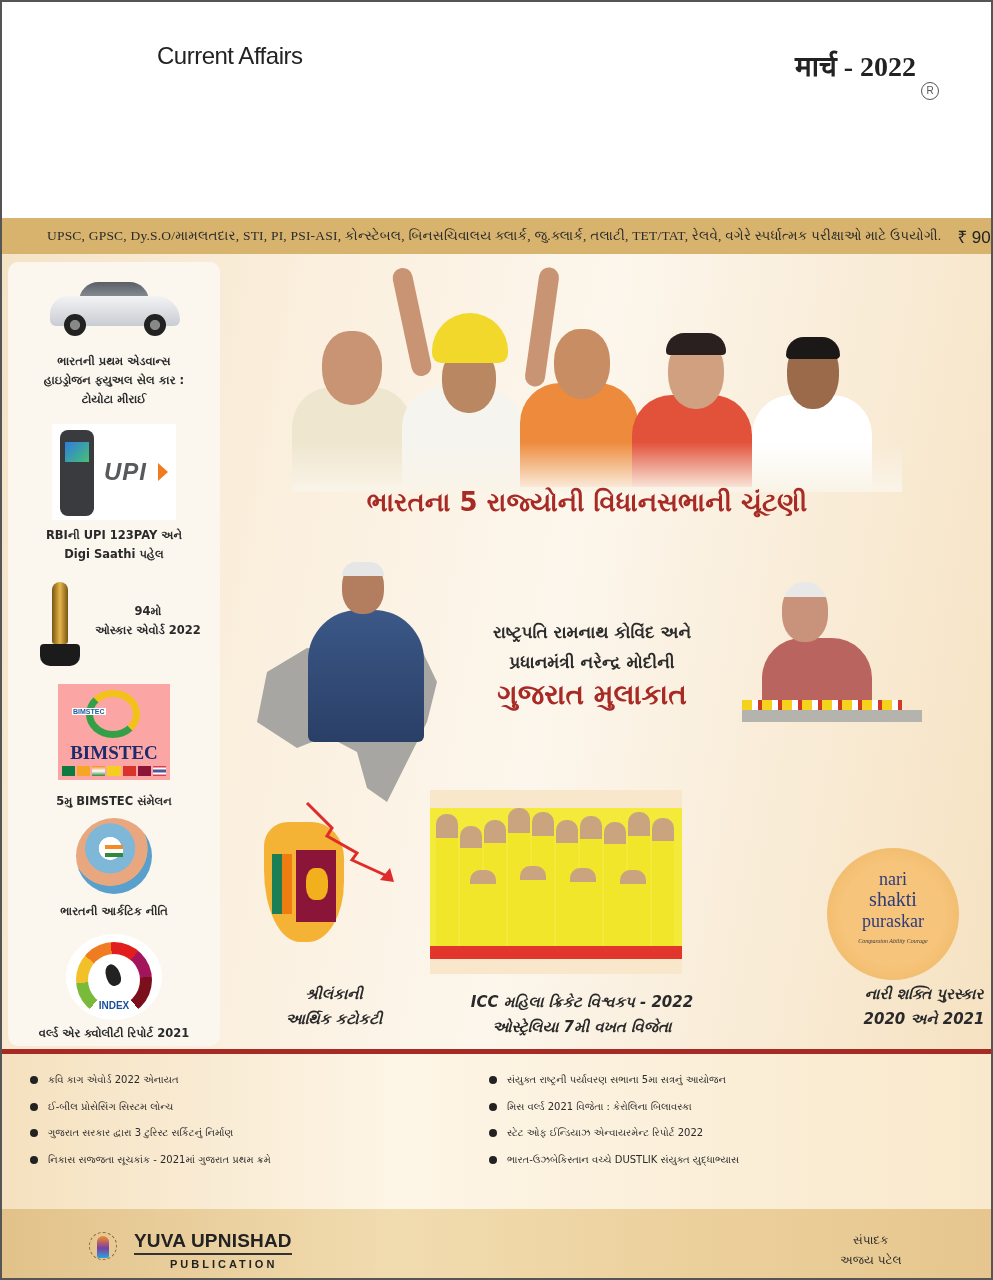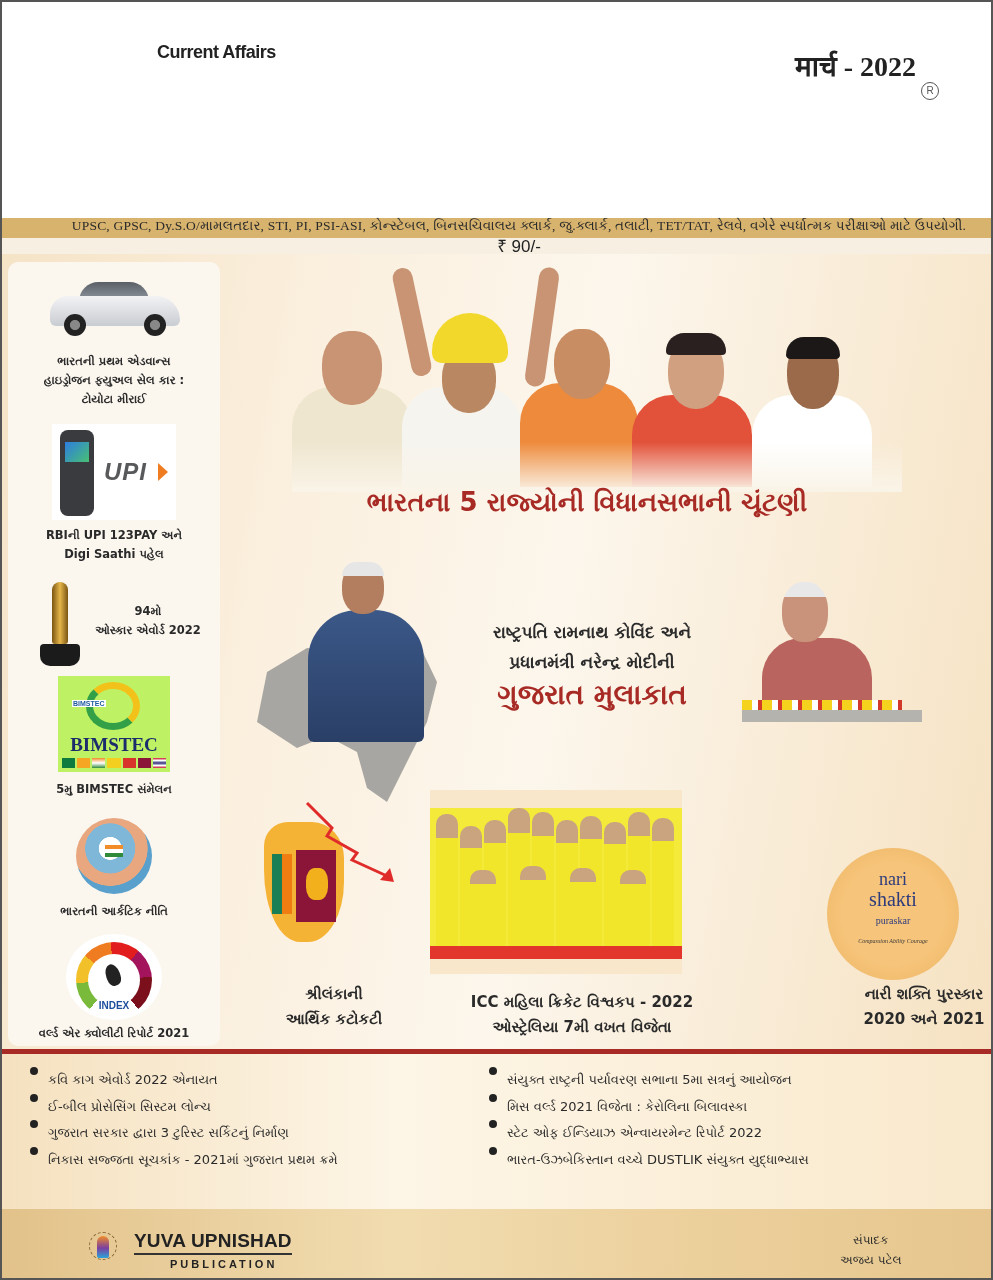--- a/index.html
+++ b/index.html
@@ -10,45 +10,45 @@
     position: relative;
     border: 2px solid #555;
   }
   
   .masthead {
     position: absolute; left: 0; top: 0; width: 989px; height: 216px;
     background: #ffffff;
   }
   .ca-label {
     position: absolute; left: 155px; top: 40px;
-    font-family: "Liberation Sans", sans-serif; font-weight: bold;
-    font-size: 18px; color: #222; letter-spacing: -0.5px;
+    font-family: "Liberation Sans", sans-serif; font-weight: normal;
+    font-size: 24px; color: #222; letter-spacing: -0.5px;
   }
   .issue-date {
     position: absolute; right: 75px; top: 44px;
     font-family: "Liberation Serif", serif; font-weight: bold;
     font-size: 28px; color: #222;
   }
   .title-main {
     position: absolute; left: 30px; top: 62px; width: 920px;
     font-family: "DejaVu Sans", sans-serif; font-weight: bold;
     font-size: 118px; line-height: 140px; color: #a52a26;
     letter-spacing: 4px; white-space: nowrap;
   }
   .reg-mark {
     position: absolute; right: 52px; top: 80px;
     width: 18px; height: 18px; border: 1.5px solid #555; border-radius: 50%;
     font-size: 10px; line-height: 15px; text-align: center; color: #555;
     font-family: "Liberation Sans", sans-serif;
   }
   
   .exam-strip {
-    position: absolute; left: 0; top: 216px; width: 989px; height: 20px;
+    position: absolute; left: 0; top: 216px; width: 989px; height: 36px;
     background: #d7b36d;
-    display: flex; align-items: center; padding-left: 45px; flex-direction: column;
+    display: flex; align-items: center; padding-left: 45px;
   }
   .exam-text {
     font-family: "Liberation Serif", serif; font-size: 13.5px; color: #2b2b2b;
     white-space: nowrap; letter-spacing: 0.2px;
   }
   .price-divider { width: 2px; height: 28px; background: #333; margin: 0 8px 0 8px; }
   .price {
     font-family: "Liberation Sans", sans-serif; font-size: 17px; color: #222;
     white-space: nowrap;
   }
@@ -112,21 +112,21 @@
   .oscar-body {
     position: absolute; left: 14px; top: 2px; width: 16px; height: 62px;
     background: linear-gradient(90deg, #7a5412, #e5b64a, #7a5412); border-radius: 8px 8px 3px 3px;
   }
   .oscar-base {
     position: absolute; left: 2px; top: 64px; width: 40px; height: 22px;
     background: #1b1b1b; border-radius: 4px 4px 10px 10px;
   }
   
   .bimstec-box {
-    width: 112px; height: 96px; background: #bef264; margin: 4px auto; position: relative;
+    width: 112px; height: 96px; background: #fca5a5; margin: 12px auto; position: relative;
   }
   .bim-ring {
     position: absolute; left: 28px; top: 6px; width: 54px; height: 48px;
     border-radius: 50%; border: 7px solid #33a047; border-top-color: #f3c21a; border-right-color: #f3c21a;
   }
   .bim-small {
     position: absolute; left: 14px; top: 24px; font-size: 7px; font-weight: bold; color: #1d5a9e;
     font-family: "Liberation Sans", sans-serif; background: #fff; padding: 0 1px;
   }
   .bim-text {
@@ -237,21 +237,21 @@
   .sl-flag-green { position: absolute; left: 8px; top: 52px; width: 10px; height: 60px; background: #1b7f56; }
   .sl-flag-orange { position: absolute; left: 18px; top: 52px; width: 10px; height: 60px; background: #ef7d12; }
   .sl-flag-maroon { position: absolute; left: 32px; top: 48px; width: 40px; height: 72px; background: #8a1538; }
   .sl-lion { position: absolute; left: 42px; top: 66px; width: 22px; height: 32px; background: #f2b01c; border-radius: 40%; }
   .sl-arrow {
     position: absolute; left: 300px; top: 796px; width: 100px; height: 90px;
   }
   .feature-caption {
     position: absolute; text-align: center;
     font-family: "DejaVu Sans", sans-serif; font-weight: bold; font-size: 15px;
-    line-height: 25px; color: #2a2a2a; white-space: nowrap;
+    line-height: 25px; color: #2a2a2a; white-space: nowrap; font-style: italic;
   }
   .cricket-photo {
     position: absolute; left: 428px; top: 788px; width: 252px; height: 184px;
     background: linear-gradient(#f8e7cb 0 10%, #f3ea3a 10% 85%, #e2352b 85% 92%, #f8e7cb 92%);
   }
   .player {
     position: absolute; width: 22px; border-radius: 10px 10px 2px 2px;
     background: linear-gradient(#caa47f 0 18%, #f2e62a 18%);
   }
   .nari-badge {
@@ -268,22 +268,22 @@
     position: absolute; left: 0; top: 1047px; width: 989px; height: 5px; background: #a82a25;
   }
   .news-area {
     position: absolute; left: 0; top: 1052px; width: 989px; height: 155px;
     background: linear-gradient(90deg, #f5e1bf, #fdf5e6 40%, #f9e9cc 100%);
   }
   .news-col { position: absolute; top: 1065px; list-style: none; }
   .news-col.left { left: 28px; }
   .news-col.right { left: 487px; }
   .news-item {
-    font-family: "DejaVu Sans", sans-serif; font-size: 13px; line-height: 26.5px;
-    color: #2a2a2a; white-space: nowrap; display: flex; 
+    font-family: "DejaVu Sans", sans-serif; font-size: 10px; line-height: 26.5px;
+    color: #2a2a2a; white-space: nowrap; display: flex; align-items: center;
   }
   .bullet { width: 8px; height: 8px; border-radius: 50%; background: #222; margin-right: 10px; flex: none; }
   
   .footer {
     position: absolute; left: 0; top: 1207px; width: 989px; height: 71px;
     background: linear-gradient(90deg, #e2c28a, #f1dcb0 40%, #ecd09c 70%, #e6c68e 100%);
   }
   .pub-logo {
     position: absolute; left: 85px; top: 1226px; width: 32px; height: 38px;
   }
@@ -477,21 +477,21 @@
   <div class="player" style="left:190px; top:80px; height:76px; width:26px;"></div>
 </div>
 <div class="feature-caption" style="left:450px; top:988px; width:260px;">
   <div>ICC મહિલા ક્રિકેટ વિશ્વકપ - 2022</div>
   <div>ઓસ્ટ્રેલિયા 7મી વખત વિજેતા</div>
 </div>
 
 <div class="nari-badge">
   <div class="nari-text" style="top:22px; font-size:18px;">nari</div>
   <div class="nari-text" style="top:42px; font-size:20px;">shakti</div>
-  <div class="nari-text" style="top:64px; font-size:10px;">puraskar</div>
+  <div class="nari-text" style="top:64px; font-size:18px;">puraskar</div>
   <div class="nari-text nari-sub" style="top:84px;">Compassion Ability Courage</div>
 </div>
 <div class="feature-caption" style="left:832px; top:980px; width:180px;">
   <div>નારી શક્તિ પુરસ્કાર</div>
   <div>2020 અને 2021</div>
 </div>
 
 <div class="red-rule"></div>
 <div class="news-area"></div>
 <ul class="news-col left">

